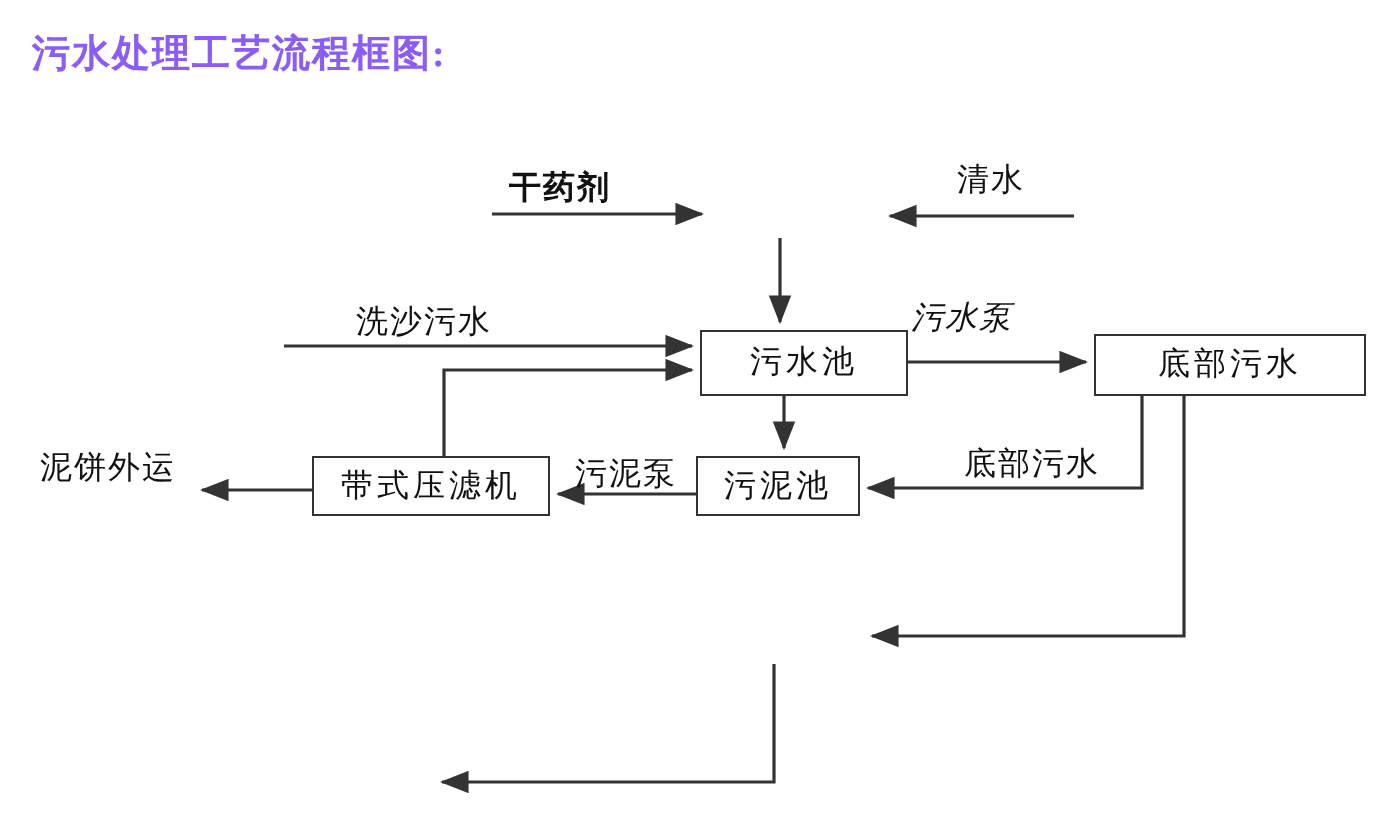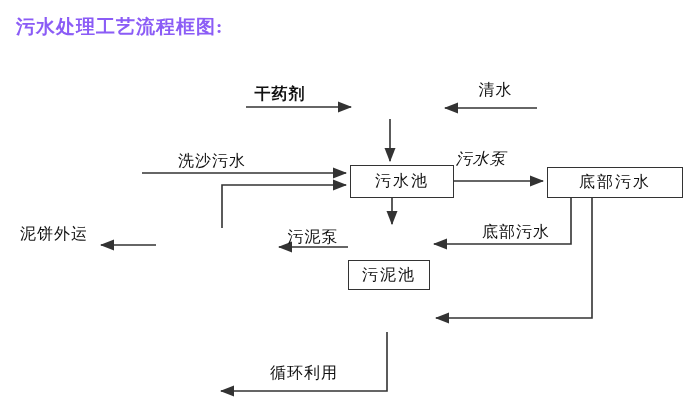--- a/index.html
+++ b/index.html
@@ -19,21 +19,21 @@
   }
   .lbl{
     position:absolute;font-size:16px;letter-spacing:1px;color:#111;
     text-align:center;white-space:nowrap;
   }
   svg.arrows{position:absolute;left:0;top:0;pointer-events:none;}
   
   #n-dosing{left:355px;top:91px;width:86px;height:28px;}
   #n-sewage{left:350px;top:165px;width:104px;height:33px;}
   #n-tower{left:547px;top:167px;width:136px;height:31px;}
-  #n-sludge{left:348px;top:228px;width:82px;height:30px;margin-top:32px;}
+  #n-sludge{left:348px;top:228px;width:82px;height:30px;}
   #n-press{left:156px;top:228px;width:119px;height:30px;}
   #n-clearpool{left:340px;top:300px;width:92px;height:32px;}
   
   #l-dry{left:245px;top:84px;width:70px;font-weight:bold;}
   #l-clearwater{left:468px;top:80px;width:55px;}
   #l-sandwash{left:166px;top:151px;width:92px;}
   #l-filtered{left:252px;top:188px;width:66px;}
   #l-sewagepump{left:448px;top:149px;width:66px;font-style:italic;}
   #l-bottom{left:468px;top:222px;width:82px;text-align:right;}
   #l-sludgepump{left:282px;top:227px;width:62px;font-family:Liberation Mono, monospace;}
@@ -65,23 +65,23 @@
       <path d="M592,198 V318 H436" marker-end="url(#ah)"></path>
       <path d="M348,247 H279" marker-end="url(#ah)"></path>
       <path d="M156,245 H101" marker-end="url(#ah)"></path>
       <path d="M387,332 V391 H221" marker-end="url(#ah)"></path>
     </g>
   </svg>
 
   <div class="node" id="n-sewage">污水池</div>
   <div class="node" id="n-tower">底部污水</div>
   <div class="node" id="n-sludge">污泥池</div>
+  <div class="node" id="n-press">带式压滤机</div>
 
   <div class="lbl" id="l-dry">干药剂</div>
   <div class="lbl" id="l-clearwater">清水</div>
   <div class="lbl" id="l-sandwash">洗沙污水</div>
   <div class="lbl" id="l-sewagepump">污水泵</div>
   <div class="lbl" id="l-bottom">底部污水</div>
   <div class="lbl" id="l-sludgepump">污泥泵</div>
   <div class="lbl" id="l-mudcake">泥饼外运</div>
-  <div class="lbl" id="l-recycle">循环利用</div>
 
 </div>
 
 </body></html>

